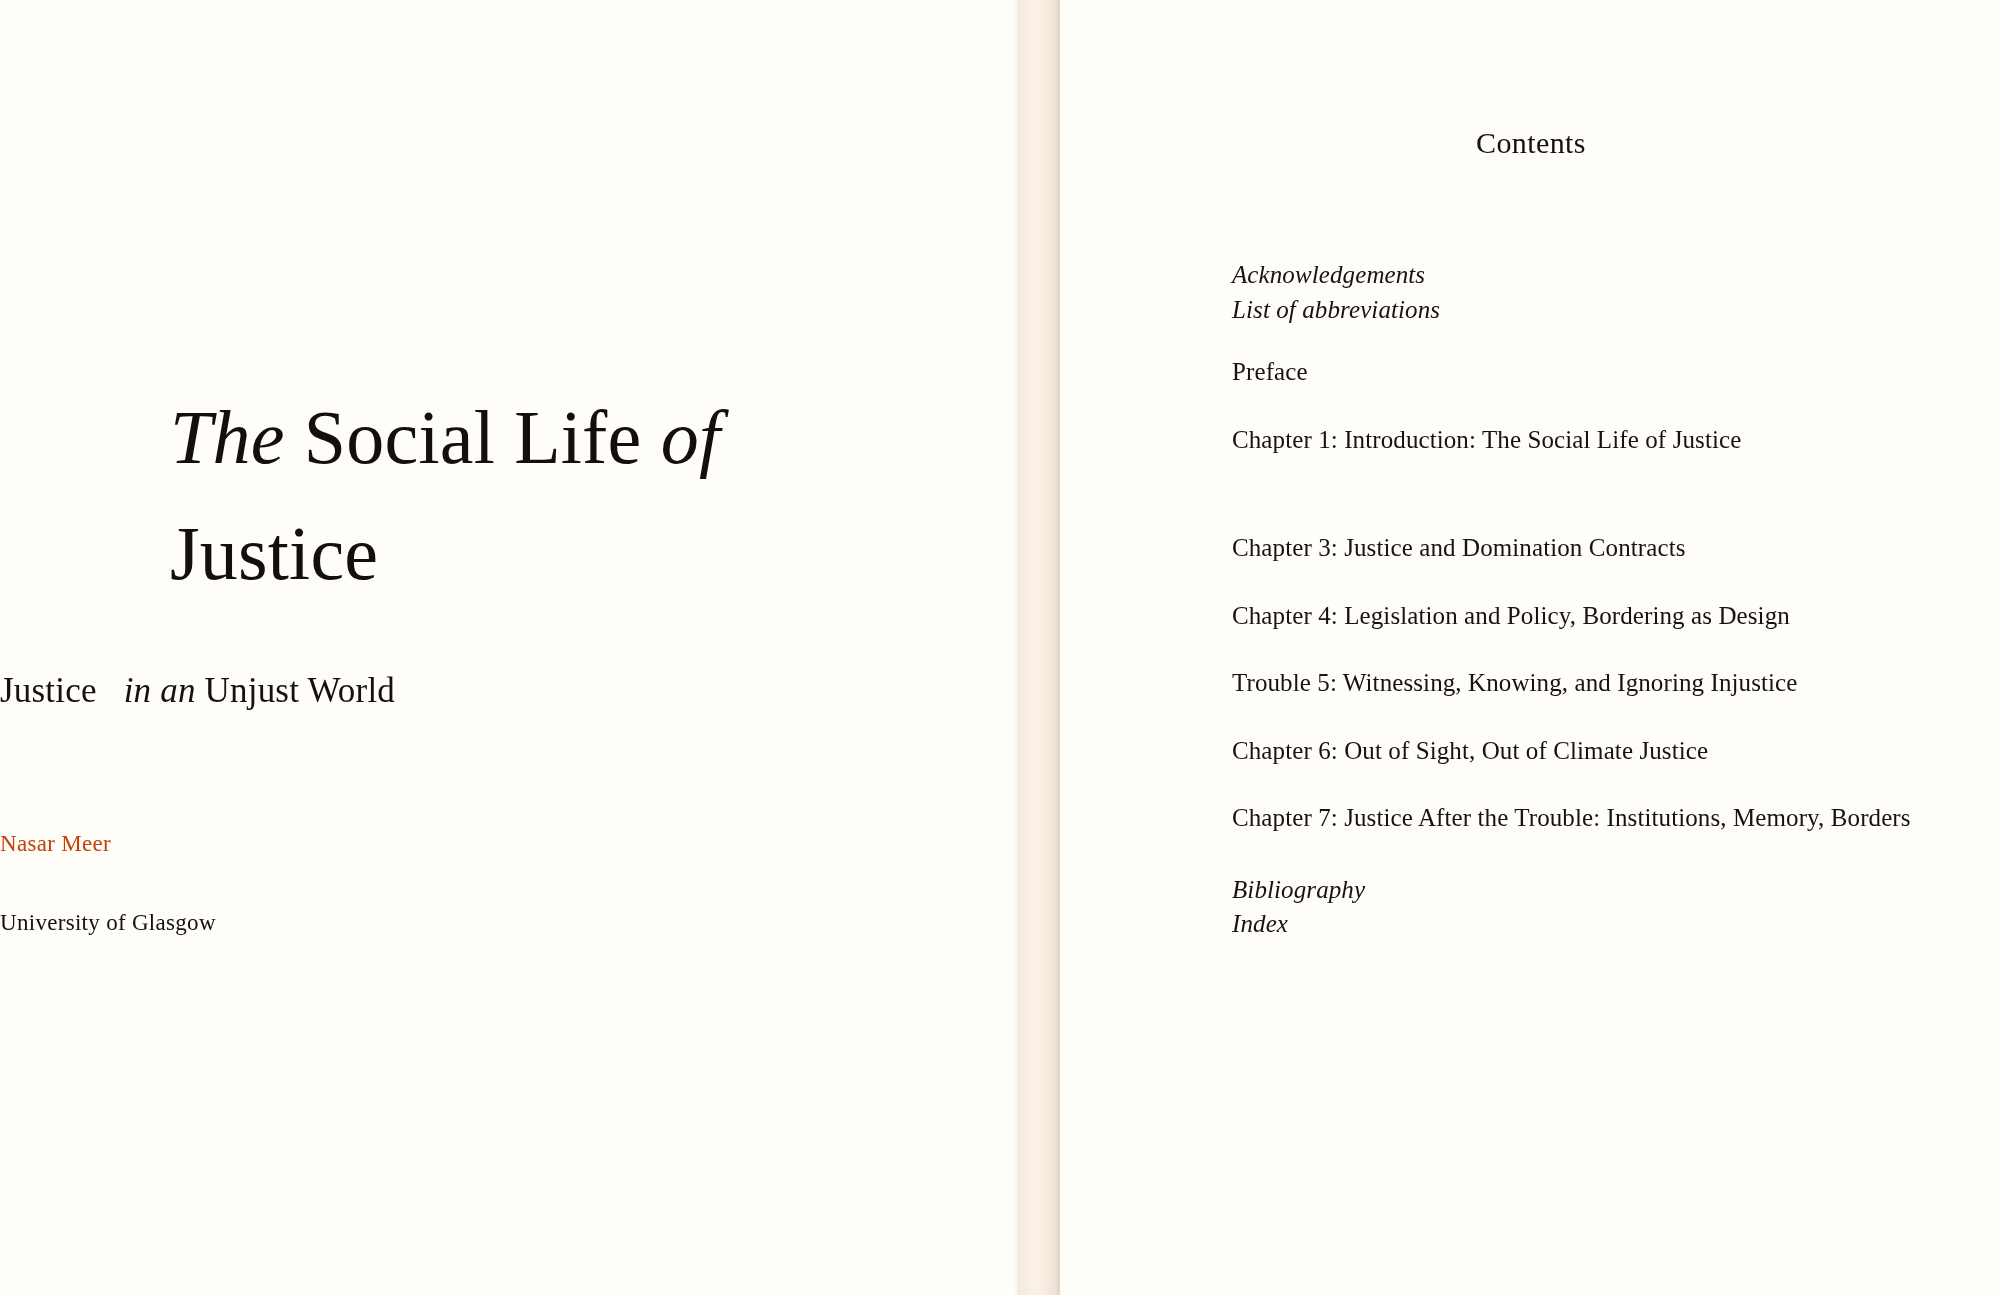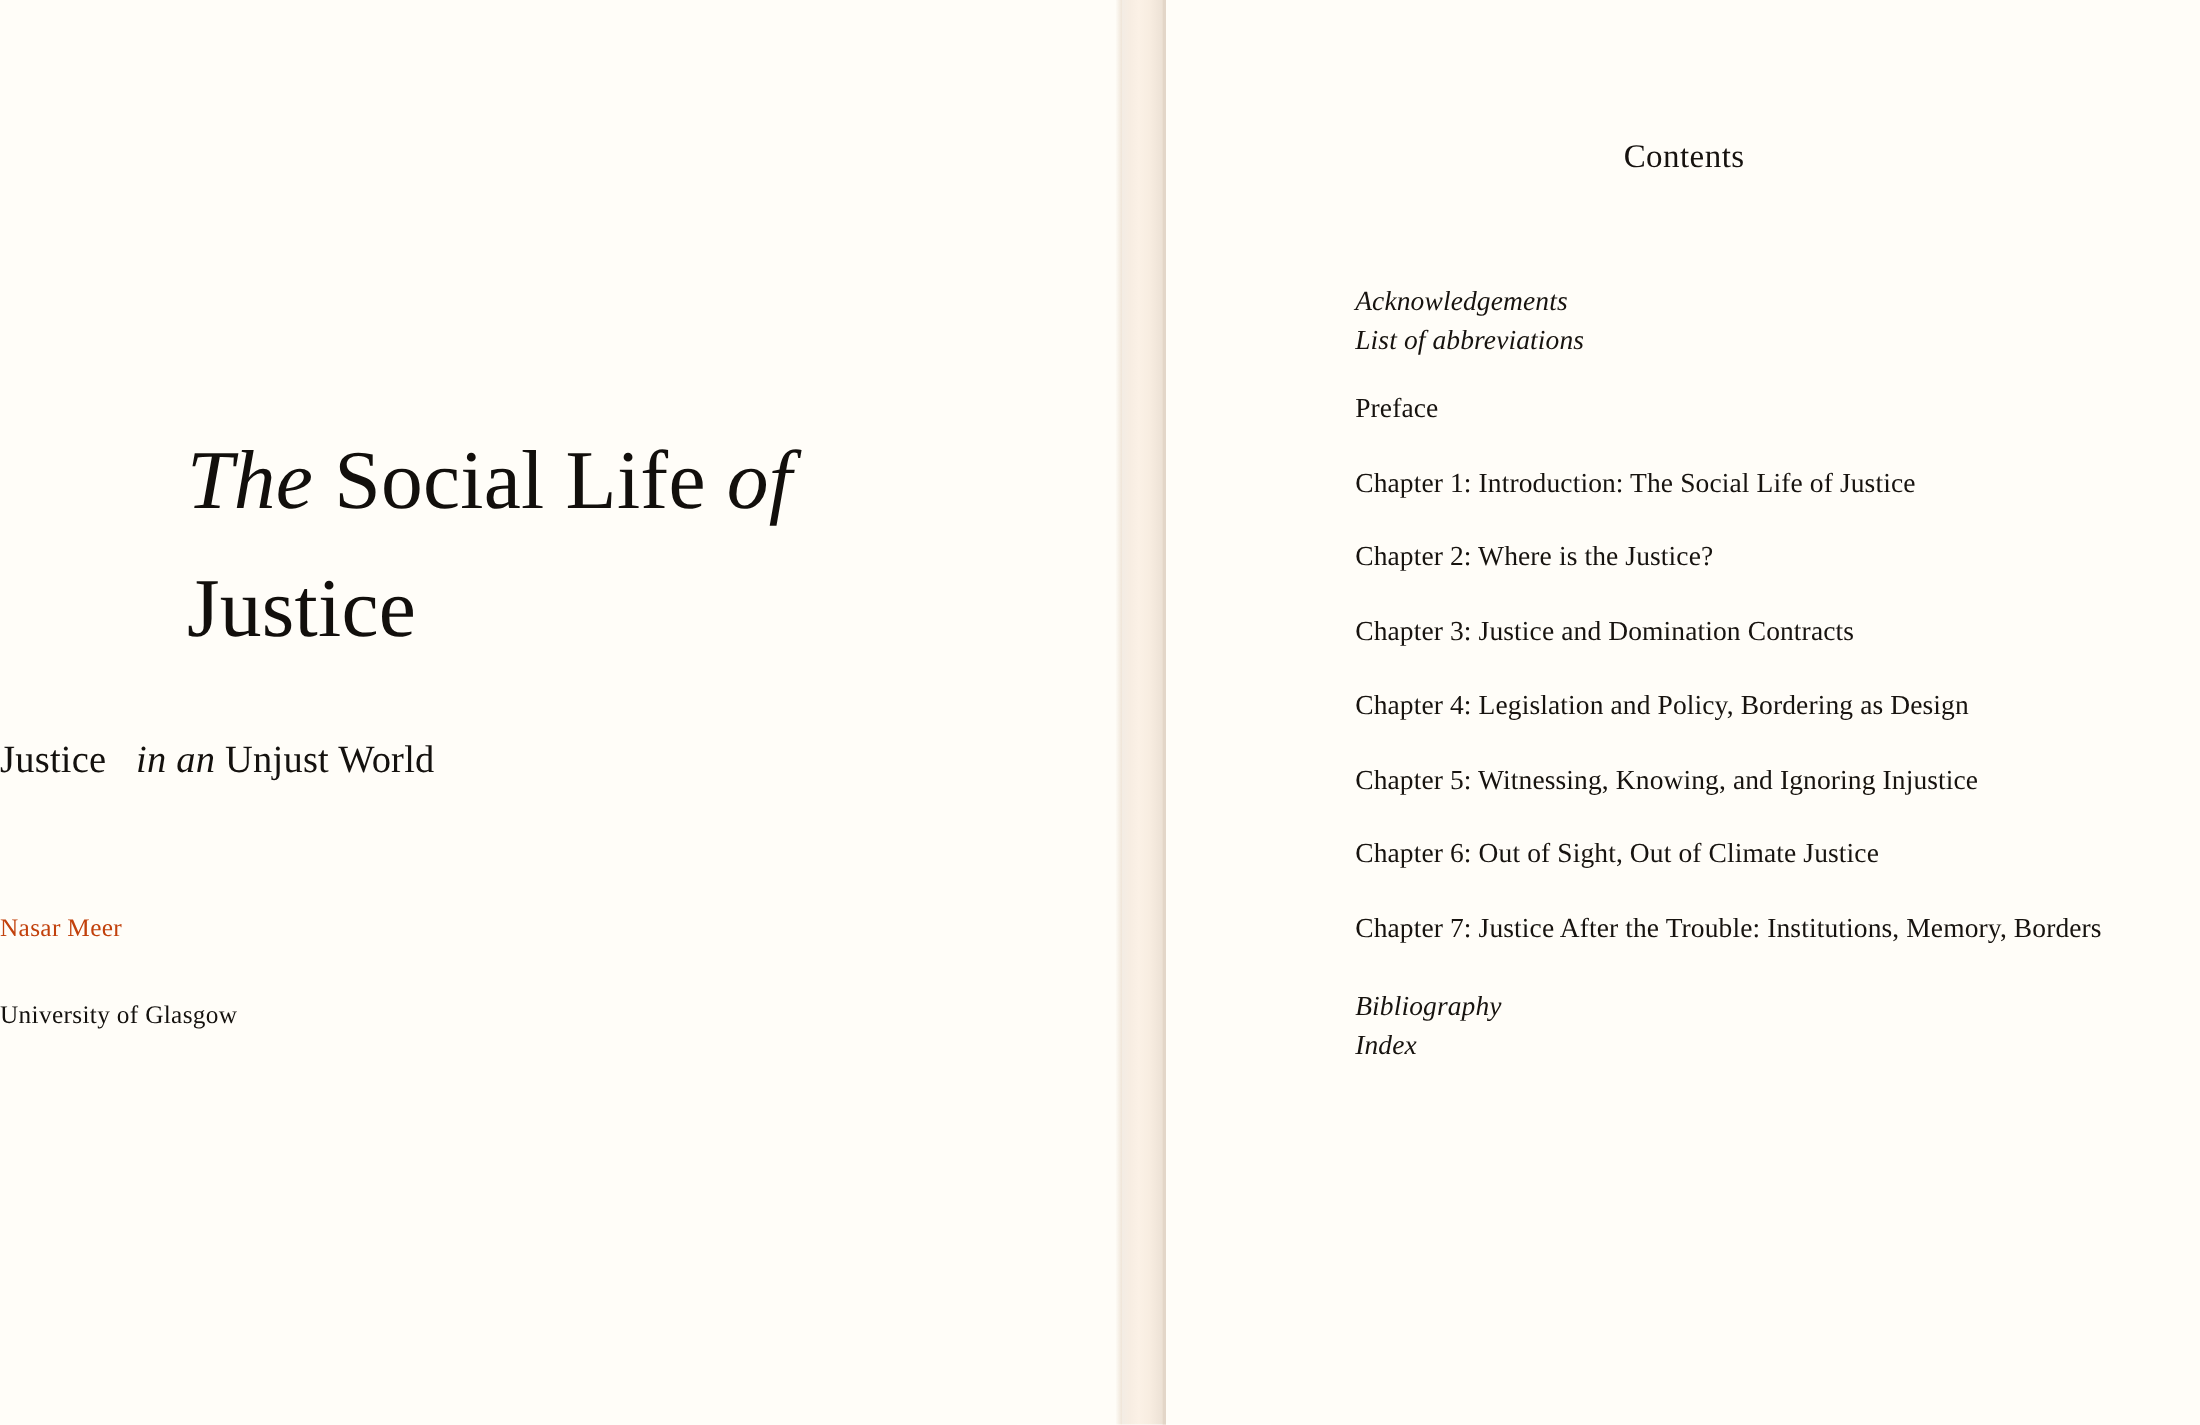--- a/index.html
+++ b/index.html
@@ -181,27 +181,26 @@
       <div class="toc-line italic">Acknowledgements</div>
       <div class="gap-xs"></div>
       <div class="toc-line italic">List of abbreviations</div>
 
       <div class="gap-s"></div>
       <div class="toc-line">Preface</div>
 
       <div class="gap-m"></div>
       <div class="toc-line">Chapter 1: Introduction: The Social Life of Justice</div>
       <div class="gap-m"></div>
-      <div class="toc-line">Chapter 2: Where is the Justice?</div>
       <div class="gap-m"></div>
       <div class="toc-line">Chapter 3: Justice and Domination Contracts</div>
       <div class="gap-m"></div>
       <div class="toc-line">Chapter 4: Legislation and Policy, Bordering as Design</div>
       <div class="gap-m"></div>
-      <div class="toc-line">Chapter 5: Witnessing, Knowing, and Ignoring Injustice</div>
+      <div class="toc-line">Trouble 5: Witnessing, Knowing, and Ignoring Injustice</div>
       <div class="gap-m"></div>
       <div class="toc-line">Chapter 6: Out of Sight, Out of Climate Justice</div>
       <div class="gap-m"></div>
       <div class="toc-line">Chapter 7: Justice After the Trouble: Institutions, Memory, Borders</div>
 
       <div class="gap-l"></div>
       <div class="toc-line italic">Bibliography</div>
       <div class="gap-xs"></div>
       <div class="toc-line italic">Index</div>
     </div>

